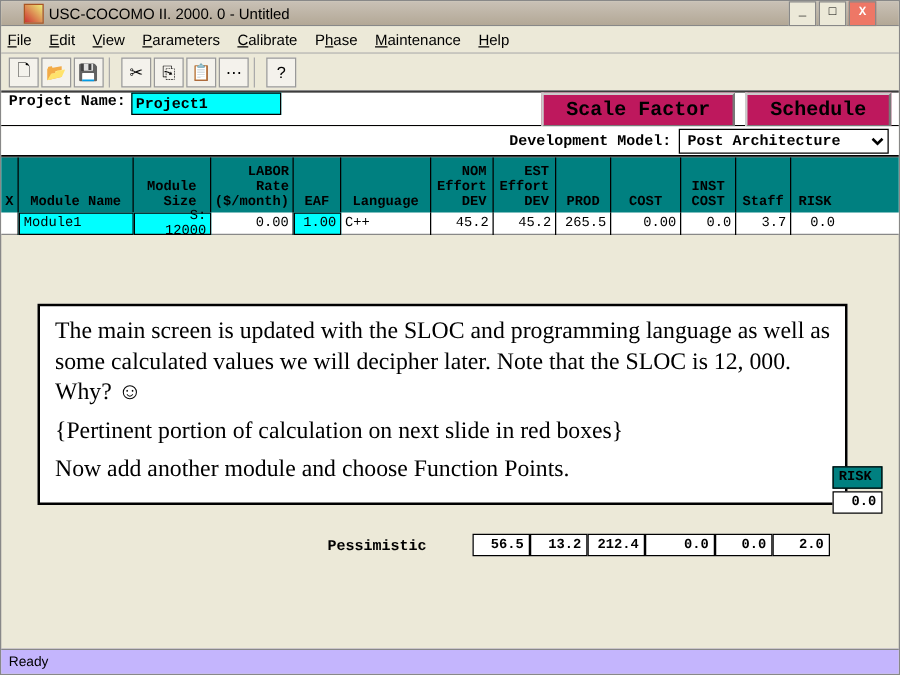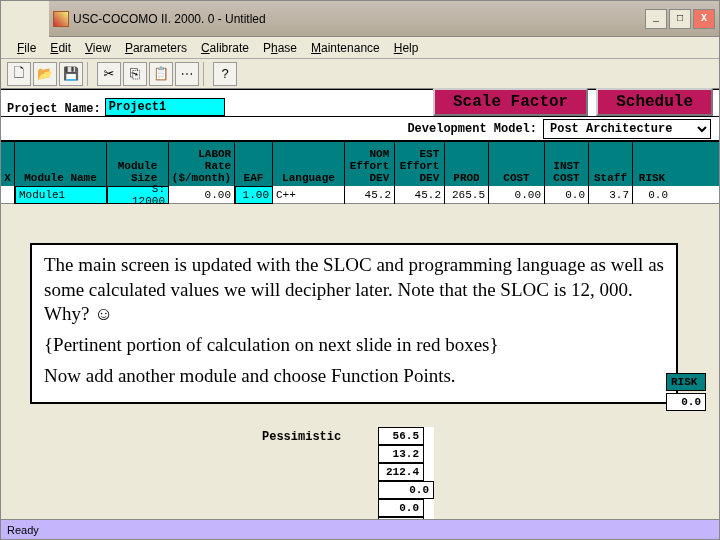--- a/index.html
+++ b/index.html
@@ -1,30 +1,30 @@
 <!DOCTYPE html>
 <html><head>
 <meta charset="utf-8">
 <style>
   * { box-sizing: border-box; margin: 0; padding: 0; }
   body { font-family: Arial, sans-serif; font-size: 11px; background: #fff; width: 720px; height: 540px; overflow: hidden; }
   .window { border: 1px solid #888; width: 720px; height: 540px; display: flex; flex-direction: column; background: #ece9d8; }
-  .titlebar { height: 36px; background: linear-gradient(to bottom, #c9c1b6, #b3a896); display: flex; align-items: center; padding: 0 4px; border-bottom: 1px solid #888; margin-left: 48px; }
+  .titlebar { height: 20px; background: linear-gradient(to bottom, #c9c1b6, #b3a896); display: flex; align-items: center; padding: 0 18px; border-bottom: 1px solid #888; }
   .titlebar .appicon { width: 16px; height: 16px; background: linear-gradient(45deg,#c33,#ee7); border: 1px solid #a52; margin-right: 4px; }
   .titlebar .title { flex: 1; font-size: 12px; }
   .winbtns { display: flex; gap: 2px; }
   .winbtn { width: 22px; height: 20px; border: 1px solid #888; background: #ece9d8; display: flex; align-items: center; justify-content: center; font-size: 10px; font-family: "Courier New"; }
   .winbtn.close { background: #e76; color: #fff; font-weight: bold; }
-  .menubar { height: 22px; display: flex; align-items: center; padding: 0 16px; gap: 14px; font-size: 12px; background: #ece9d8; border-bottom: 1px solid #aaa; }
+  .menubar { height: 22px; display: flex; align-items: center; padding: 0 5px; gap: 14px; font-size: 12px; background: #ece9d8; border-bottom: 1px solid #aaa; }
   .menubar span { cursor: default; }
   .menubar span u { text-decoration: underline; }
   .toolbar { height: 30px; display: flex; align-items: center; padding: 2px 6px; gap: 2px; border-bottom: 1px solid #888; background: #ece9d8; }
   .tbtn { width: 24px; height: 24px; border: 1px solid #999; background: #f4f2ec; display: flex; align-items: center; justify-content: center; font-size: 13px; }
   .tsep { width: 6px; height: 24px; border-left: 1px solid #aaa; margin: 0 2px; }
-  .projrow { height: 28px; background: #fff; border-top: 1px solid #000; border-bottom: 1px solid #000; display: flex; align-items: flex-end; padding: 0 6px; font-family: "Courier New", monospace; font-weight: bold; font-size: 12px; }
+  .projrow { height: 28px; background: #fff; border-top: 1px solid #000; border-bottom: 1px solid #000; display: flex; align-items: flex-start; padding: 0 6px; font-family: "Courier New", monospace; font-weight: bold; font-size: 12px; }
   .projrow .lbl { margin-right: 4px; }
   .projrow input { background: #00ffff; border: 1px solid #000; font-family: "Courier New", monospace; font-weight: bold; font-size: 12px; padding: 1px 3px; width: 120px; }
   .projrow .spacer { flex: 1; }
   .projrow .btn { border: 2px outset #ccc; background: #be185d; padding: 3px 18px; font-family: "Courier New"; font-weight: bold; font-size: 16px; margin-left: 8px; }
   .devrow { height: 24px; background: #fff; display: flex; align-items: center; justify-content: flex-end; padding: 0 8px; font-family: "Courier New"; font-weight: bold; font-size: 12px; gap: 6px; border-bottom: 1px solid #000; }
   .devrow select { font-family: "Courier New"; font-weight: bold; font-size: 12px; border: 1px solid #000; background: #fff; padding: 1px 2px; width: 168px; }
   .table { background: #fff; border-top: 1px solid #000; }
   .thead { display: flex; background: #008080; color: #000; font-family: "Courier New"; font-weight: bold; font-size: 11px; }
   .th, .td { border-right: 1px solid #000; padding: 2px 3px; text-align: right; display: flex; align-items: flex-end; justify-content: center; }
   .thead .th { height: 44px; display: flex; align-items: flex-end; justify-content: center; white-space: pre; line-height: 1.1; }
@@ -154,21 +154,21 @@
 <div class="overlay">
   <p>The main screen is updated with the SLOC and programming language as well as some calculated values we will decipher later. Note that the SLOC is 12, 000. Why? ☺</p>
   <p>{Pertinent portion of calculation on next slide in red boxes}</p>
   <p>Now add another module and choose Function Points.</p>
 </div>
 
 <div class="riskhdr" style="left:666px; top:373px; width:40px;">RISK</div>
 
 <div class="sumlabel" style="left:262px; top:430px;">Pessimistic</div>
 
-<div class="sumrow" style="left:378px; top:427px;flex-direction:column;">
+<div class="sumrow" style="left:378px; top:427px;">
   <div class="sumcell" style="width:46px">56.5</div>
   <div class="sumcell" style="width:46px">13.2</div>
   <div class="sumcell" style="width:46px">212.4</div>
   <div class="sumcell" style="width:56px">0.0</div>
   <div class="sumcell" style="width:46px">0.0</div>
   <div class="sumcell" style="width:46px">2.0</div>
 </div>
 <div class="sumrow" style="left:666px; top:393px;">
   <div class="sumcell" style="width:40px">0.0</div>
 </div>

